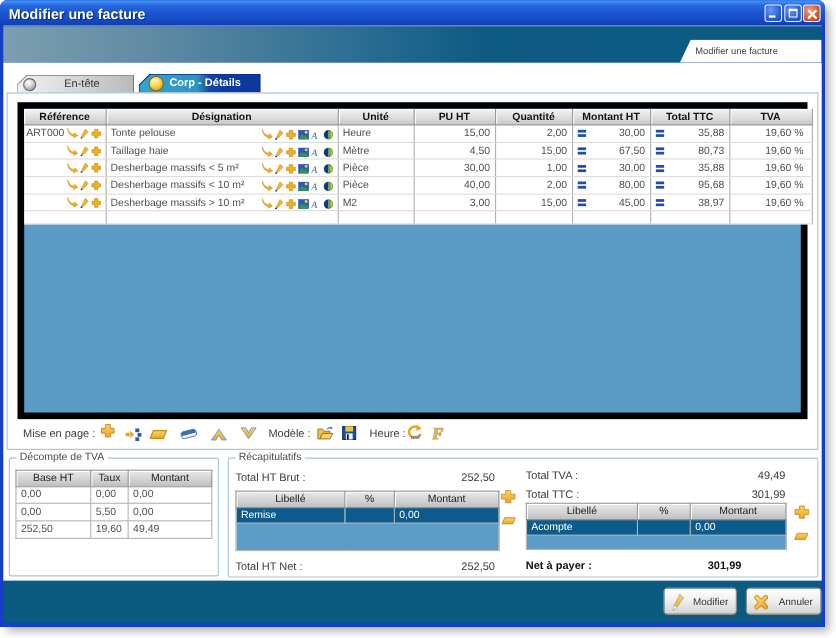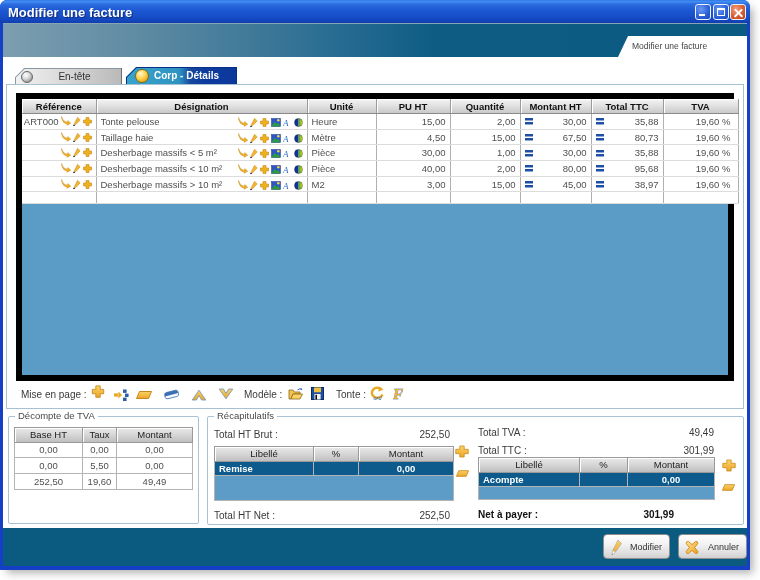--- a/index.html
+++ b/index.html
@@ -96,24 +96,24 @@
 .fs .leg { position:absolute; top:-7px; left:6px; background:#fff; padding:0 3px; font-size:9.5px; color:#4a4a4a; }
 #fs1 { left:8px; top:416px; width:191px; height:108px; }
 #fs2 { left:207px; top:416px; width:537px; height:109px; }
 
 table.small { border-collapse:collapse; table-layout:fixed; background:#fff; }
 table.small th {
   background:linear-gradient(180deg,#e8e8e8 0%,#d2d2d2 55%,#bdbdbd 100%);
   border:1px solid #9a9a9a; box-shadow:inset 1px 1px 0 #fff;
   font-size:9.5px; font-weight:normal; color:#222; height:14.5px; padding:0;
 }
-table.small td { border:1px solid #b4b4b4; font-size:9.5px; color:#4e4f52; height:14.5px; padding:0 4px; text-align:center; }
+table.small td { border:1px solid #b4b4b4; font-size:9.5px; color:#4e4f52; height:14.5px; padding:0 4px; text-align:left; }
 #t1 td { height:15.8px; }
 .selrow { background:#0d5b8d; }
-.selrow td { color:#fff !important; font-weight:bold; border-color:#a8a8a8; height:16px; }
+.selrow td { color:#fff !important; font-weight:normal; border-color:#a8a8a8; height:16px; }
 .bluefill td { background:#5d9cc7; border-color:#a8a8a8; }
 
 .totline { position:absolute; font-size:10px; color:#3a3a3a; }
 .totline .v { position:absolute; right:0; top:0; }
 
 
 #botband { left:3px; top:528px; width:744px; height:38px; background:#0b5a80; }
 .xpbtn { position:absolute; top:6px; height:25px; border:1px solid #8e8e8e; border-radius:4px;
   background:linear-gradient(180deg,#ffffff 0%,#f0f0f0 45%,#d8d8d8 90%,#cfcfcf 100%);
   font-size:9px; color:#333; }
@@ -539,21 +539,21 @@
       <path d="M3 12 L5 7 h9.5 l-2.5 5 z" fill="#fbd267" stroke="#8a6a20" stroke-width="0.8"></path>
       <path d="M9.5 3 q3 -2.5 4 -0.5" fill="none" stroke="#3a5fd0" stroke-width="1"></path>
       <path d="M13.8 1 l0.4 2.2 -2 -0.6 z" fill="#3a5fd0"></path>
     </svg>
   <svg class="tic" style="left:311px; top:387px;" width="13" height="13" viewBox="0 0 13 13">
       <rect x="0.5" y="0.5" width="12" height="12" fill="#1b4fa0" stroke="#0a2a60"></rect>
       <rect x="3" y="0.5" width="7" height="4.8" fill="#f0c040"></rect>
       <rect x="3.4" y="7" width="6.2" height="5.5" fill="#f4f4f4"></rect>
       <rect x="4.4" y="7.8" width="1.6" height="4.7" fill="#111"></rect>
     </svg>
-  <div class="lab" style="left:336px; top:389px;">Tonte :</div>
+  <div class="lab" style="left:336px; top:389px;">Heure :</div>
   <svg class="tic" style="left:369px; top:386px;" width="15" height="15" viewBox="0 0 15 15">
       <path d="M12.5 3.5 A5.5 5 0 1 0 13.5 8.5" fill="none" stroke="#e8a824" stroke-width="2.4"></path>
       <path d="M10 0.5 L14.5 3.8 L9.2 5.5 Z" fill="#e8a824"></path>
       <text x="4.5" y="13.5" font-size="5.5" fill="#2b5fa8" font-style="italic">ord</text>
     </svg>
   <svg class="tic" style="left:393px; top:386px;" width="13" height="15" viewBox="0 0 13 15">
       <text x="0" y="13" font-size="15" font-weight="bold" font-style="italic" fill="#f2ae30" stroke="#88a8c8" stroke-width="1" paint-order="stroke" font-family="Liberation Serif">F</text>
     </svg>
 
   <div class="fs" id="fs1">

